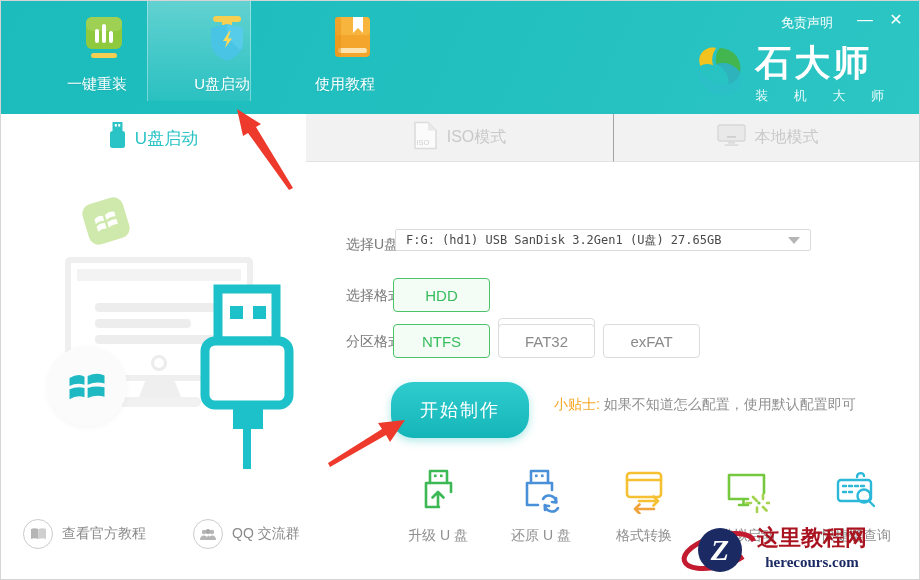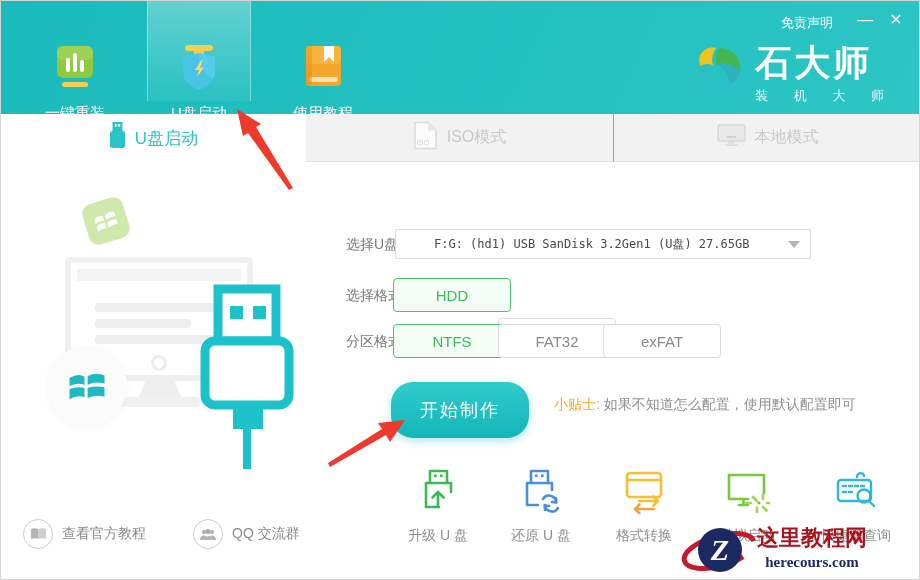--- a/index.html
+++ b/index.html
@@ -3,22 +3,22 @@
 <meta charset="utf-8">
 <style>
   html,body{margin:0;padding:0;background:#e8e8e8;font-family:"Liberation Sans","DejaVu Sans",sans-serif;}
   #window{position:relative;width:920px;height:580px;background:#fff;overflow:hidden;
           border:1px solid #d5d5d5;box-sizing:border-box;}
 
   
   .header{position:absolute;left:0;top:0;width:920px;height:113px;
           background:linear-gradient(115deg,#1cbcbc 0%,#23c0c0 55%,#2cc6c4 100%);}
   .toolbar{position:absolute;left:22px;top:0;height:113px;display:flex;gap:20px;}
-  .tool-item{width:104px;height:100px;display:flex;flex-direction:column;align-items:center;
-             justify-content:flex-start;padding-top:43px;box-sizing:border-box;cursor:pointer;}
+  .tool-item{width:104px;height:100px;display:flex;flex-direction:column;align-items:flex-end;
+             justify-content:flex-start;padding-top:14px;box-sizing:border-box;cursor:pointer;}
   .tool-item .tlabel{margin-top:10px;color:#fff;font-size:15px;text-shadow:0 1px 1px rgba(0,0,0,.08);}
   .tool-item.selected{background:linear-gradient(180deg,rgba(255,255,255,.30),rgba(255,255,255,.05));
              border-left:1px solid rgba(255,255,255,.35);border-right:1px solid rgba(255,255,255,.35);}
   .hdr-mini,.hdr-close{position:absolute;top:8px;color:#fff;font-size:16px;line-height:22px;cursor:pointer;width:22px;text-align:center;}
   .hdr-mini{right:46px;letter-spacing:-2px;}
   .hdr-close{right:14px;}
   .disclaimer{position:absolute;top:13px;right:88px;color:#fff;font-size:13px;cursor:pointer;}
   .brand{position:absolute;right:26px;top:42px;display:flex;gap:10px;align-items:flex-start;justify-content:space-between;}
   .brand-text{display:flex;flex-direction:column;}
   .brand-name{color:#fff;font-size:36px;font-weight:bold;letter-spacing:3px;line-height:40px;}
@@ -43,27 +43,27 @@
               background:#fff;border:3px solid #ececec;transform:translateX(-50%);}
   .monitor-neck{position:absolute;left:138px;top:380px;width:42px;height:16px;background:#efefef;
               clip-path:polygon(15% 0,85% 0,100% 100%,0 100%);}
   .monitor-base{position:absolute;left:118px;top:396px;width:82px;height:10px;border-radius:5px;background:#f1f1f1;}
   .win-circle{position:absolute;left:46px;top:345px;width:80px;height:80px;border-radius:50%;background:#fbfbfb;
               box-shadow:0 2px 6px rgba(0,0,0,.04);display:flex;align-items:center;justify-content:center;}
   .usb-illust{position:absolute;left:196px;top:283px;}
 
   
   .flabel{position:absolute;left:345px;font-size:14px;color:#787878;}
-  .usb-select{position:absolute;left:394px;top:228px;width:416px;height:30px;border:1px solid #dcdcdc;
-              border-radius:2px;background:#fff;box-sizing:border-box;display:flex;align-items:center;cursor:pointer;padding-left:28px;}
+  .usb-select{position:absolute;left:394px;top:228px;width:416px;height:22px;border:1px solid #dcdcdc;
+              border-radius:2px;background:#fff;box-sizing:border-box;display:flex;align-items:center;cursor:pointer;}
   .usb-select .val{flex:1;padding:0 10px;font-family:"DejaVu Sans Mono","Liberation Mono",monospace;
               font-size:12px;color:#4a4a4a;white-space:nowrap;overflow:hidden;}
   .chev{width:0;height:0;border-left:6px solid transparent;border-right:6px solid transparent;
               border-top:7px solid #b5b5b5;margin-right:10px;}
-  .opt-btn{position:absolute;width:118px;height:34px;border:1px solid #dcdcdc;border-radius:4px;background:#fff;
+  .opt-btn{position:absolute;width:97px;height:34px;border:1px solid #dcdcdc;border-radius:4px;background:#fff;
               color:#8a8a8a;font-size:15px;display:flex;align-items:center;justify-content:center;cursor:pointer;box-sizing:border-box;}
   .opt-btn.sel{border-color:#4cc36a;color:#38bd5e;background:#f4fcf6;}
   .start-btn{position:absolute;left:390px;top:381px;width:138px;height:56px;border-radius:22px;
               background:linear-gradient(180deg,#2fcccd 0%,#14b5b9 100%);color:#fff;font-size:18px;
               display:flex;align-items:center;justify-content:center;cursor:pointer;letter-spacing:2px;
               box-shadow:0 3px 8px rgba(28,188,188,.35);}
   .tip{position:absolute;left:553px;top:395px;font-size:14px;white-space:nowrap;}
   .tip .tip-pre{color:#f5a623;}
   .tip .tip-body{color:#8f8f8f;}
 

